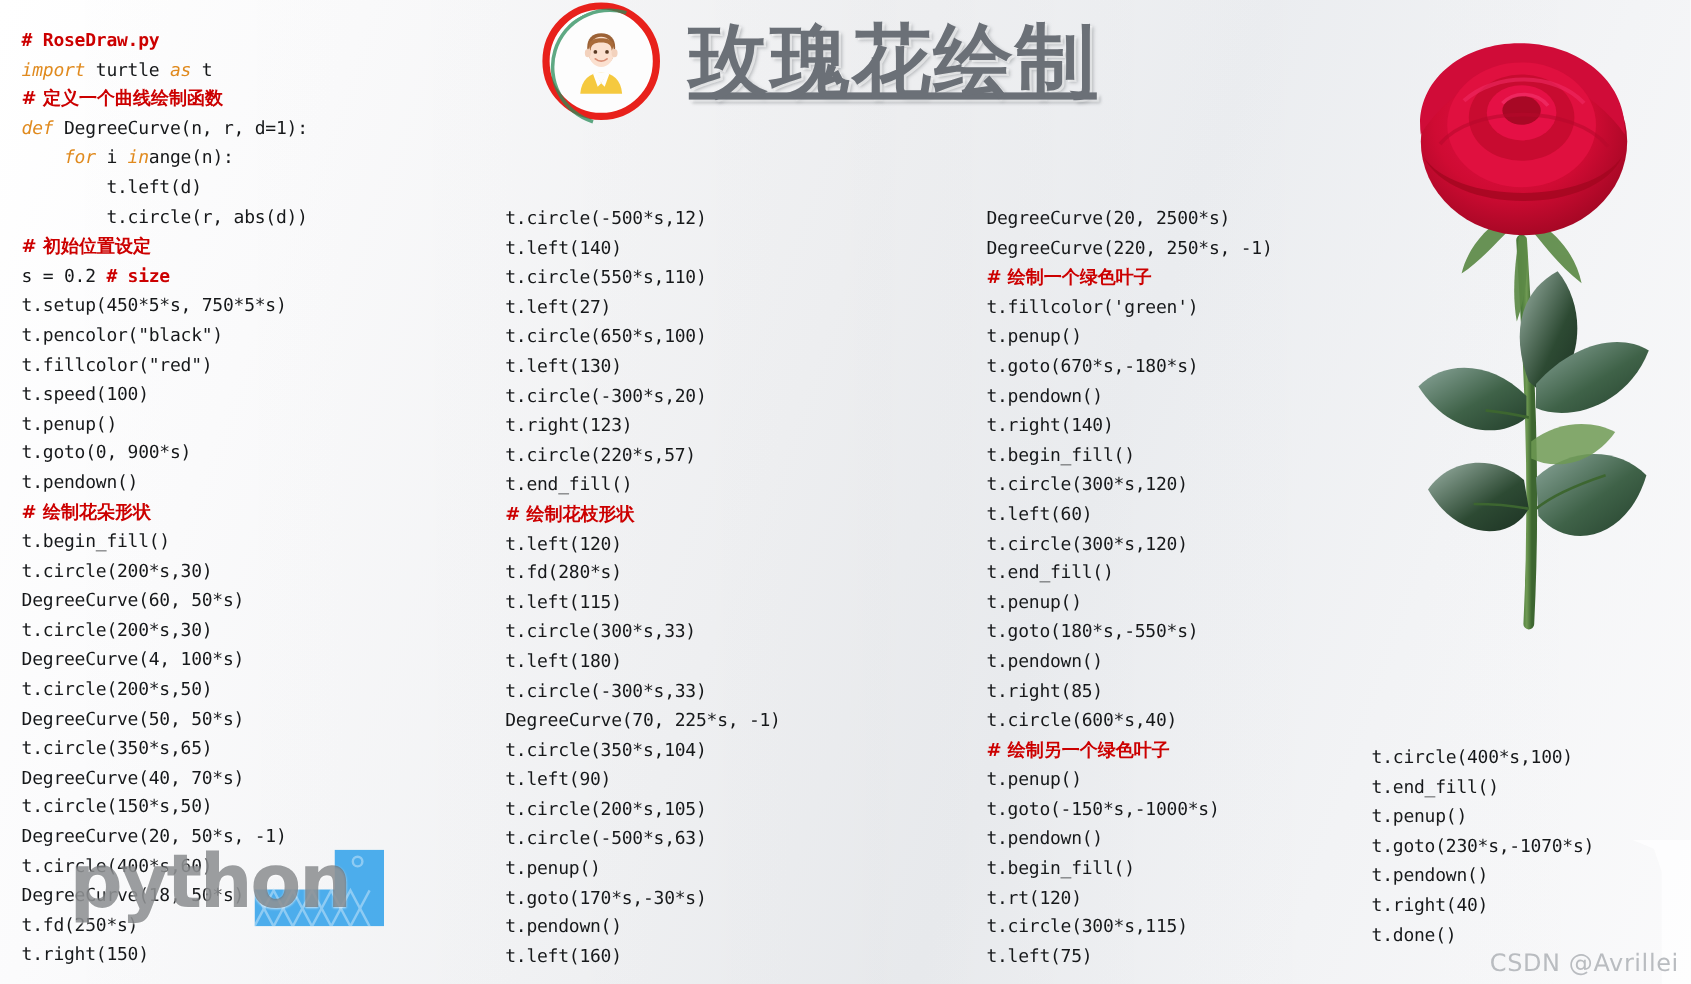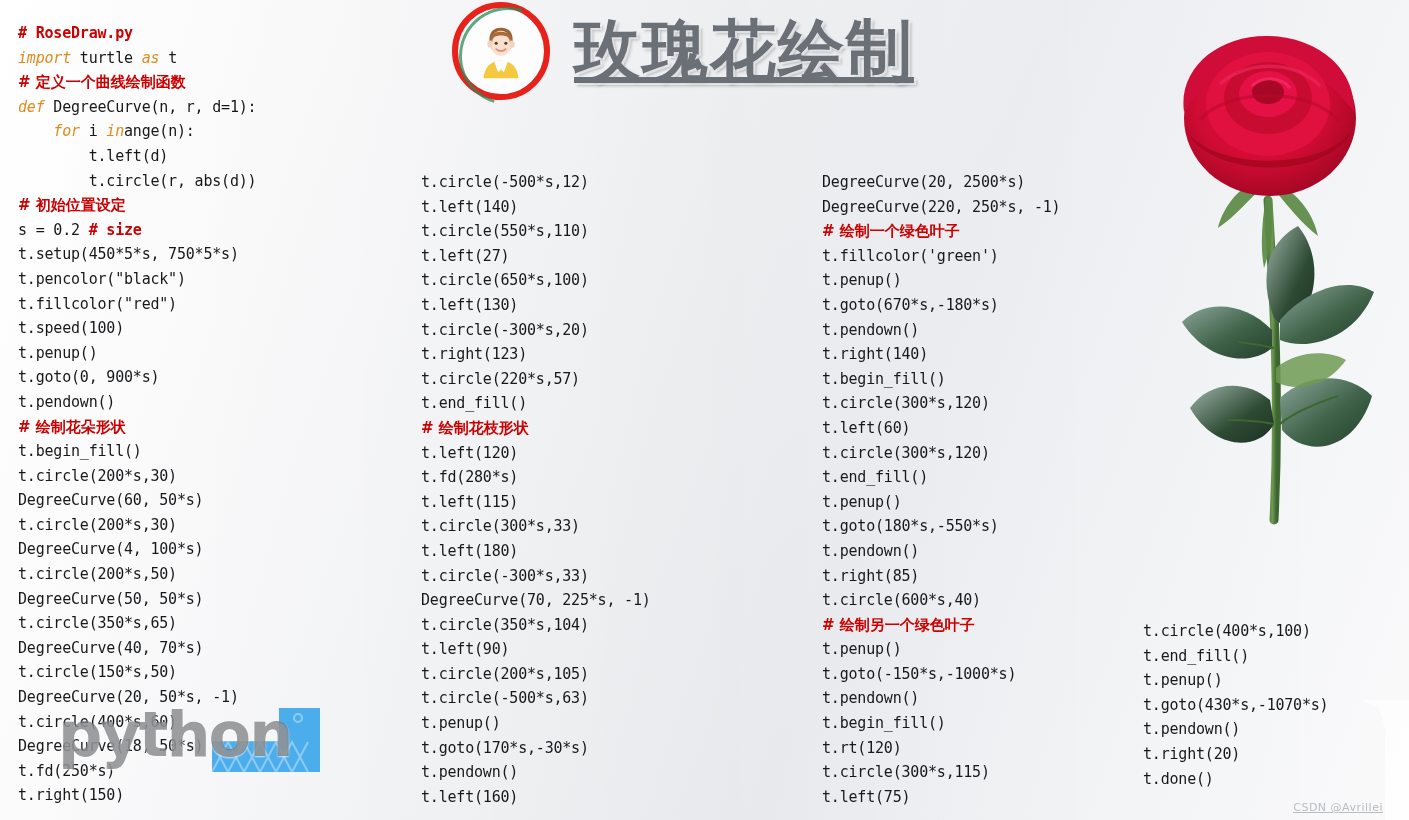--- a/index.html
+++ b/index.html
@@ -81,23 +81,23 @@
     position:absolute;right:0;top:8px;width:108px;height:64px;
     background:#3da6ea;opacity:.92;
     clip-path:polygon(0 52%,62% 52%,62% 0,100% 0,100% 100%,0 100%);
   }
   .py-wm .pybox-grid{
     position:absolute;right:0;top:8px;width:108px;height:64px;opacity:.5;
   }
 
   
   .csdn{
-    position:absolute;right:26px;bottom:6px;z-index:8;
+    position:absolute;right:10px;bottom:6px;z-index:8;
     font-family:"DejaVu Sans","Liberation Sans",sans-serif;
-    font-size:11px;color:#b9bcc0;letter-spacing:.5px;text-decoration:underline;
+    font-size:20px;color:#b9bcc0;letter-spacing:.5px;
   }
   .corner-shape{
     position:absolute;right:0;bottom:0;width:110px;height:120px;z-index:7;
     background:#fefefe;opacity:.85;
     clip-path:polygon(56% 0,72% 6%,78% 22%,78% 100%,100% 100%,100% 0);
     border-radius:22px 0 0 0;
   }
 </style>
 </head>
 <body>
@@ -180,21 +180,21 @@
         <path d="M27 42l5 9-3 3-4-11z" fill="#fefefe"></path>
         <path d="M37 42l-5 9 3 3 4-11z" fill="#fefefe"></path>
       </svg>
     </div>
     <div class="slide-title">玫瑰花绘制</div>
   </div>
 
   <pre class="code-col" id="col1"><span class="ln"><span class="cmt"># RoseDraw.py</span></span><span class="ln"><span class="kw">import</span> turtle <span class="kw">as</span> t</span><span class="ln"><span class="cmt cn"># 定义一个曲线绘制函数</span></span><span class="ln"><span class="kw">def</span> DegreeCurve(n, r, d=1):</span><span class="ln">    <span class="kw">for</span> i <span class="kw">in</span>ange(n):</span><span class="ln">        t.left(d)</span><span class="ln">        t.circle(r, abs(d))</span><span class="ln"><span class="cmt cn"># 初始位置设定</span></span><span class="ln">s = 0.2 <span class="cmt"># size</span></span><span class="ln">t.setup(450*5*s, 750*5*s)</span><span class="ln">t.pencolor("black")</span><span class="ln">t.fillcolor("red")</span><span class="ln">t.speed(100)</span><span class="ln">t.penup()</span><span class="ln">t.goto(0, 900*s)</span><span class="ln">t.pendown()</span><span class="ln"><span class="cmt cn"># 绘制花朵形状</span></span><span class="ln">t.begin_fill()</span><span class="ln">t.circle(200*s,30)</span><span class="ln">DegreeCurve(60, 50*s)</span><span class="ln">t.circle(200*s,30)</span><span class="ln">DegreeCurve(4, 100*s)</span><span class="ln">t.circle(200*s,50)</span><span class="ln">DegreeCurve(50, 50*s)</span><span class="ln">t.circle(350*s,65)</span><span class="ln">DegreeCurve(40, 70*s)</span><span class="ln">t.circle(150*s,50)</span><span class="ln">DegreeCurve(20, 50*s, -1)</span><span class="ln">t.circle(400*s,60)</span><span class="ln">DegreeCurve(18, 50*s)</span><span class="ln">t.fd(250*s)</span><span class="ln">t.right(150)</span></pre>
   <pre class="code-col" id="col2"><span class="ln">t.circle(-500*s,12)</span><span class="ln">t.left(140)</span><span class="ln">t.circle(550*s,110)</span><span class="ln">t.left(27)</span><span class="ln">t.circle(650*s,100)</span><span class="ln">t.left(130)</span><span class="ln">t.circle(-300*s,20)</span><span class="ln">t.right(123)</span><span class="ln">t.circle(220*s,57)</span><span class="ln">t.end_fill()</span><span class="ln"><span class="cmt cn"># 绘制花枝形状</span></span><span class="ln">t.left(120)</span><span class="ln">t.fd(280*s)</span><span class="ln">t.left(115)</span><span class="ln">t.circle(300*s,33)</span><span class="ln">t.left(180)</span><span class="ln">t.circle(-300*s,33)</span><span class="ln">DegreeCurve(70, 225*s, -1)</span><span class="ln">t.circle(350*s,104)</span><span class="ln">t.left(90)</span><span class="ln">t.circle(200*s,105)</span><span class="ln">t.circle(-500*s,63)</span><span class="ln">t.penup()</span><span class="ln">t.goto(170*s,-30*s)</span><span class="ln">t.pendown()</span><span class="ln">t.left(160)</span></pre>
   <pre class="code-col" id="col3"><span class="ln">DegreeCurve(20, 2500*s)</span><span class="ln">DegreeCurve(220, 250*s, -1)</span><span class="ln"><span class="cmt cn"># 绘制一个绿色叶子</span></span><span class="ln">t.fillcolor('green')</span><span class="ln">t.penup()</span><span class="ln">t.goto(670*s,-180*s)</span><span class="ln">t.pendown()</span><span class="ln">t.right(140)</span><span class="ln">t.begin_fill()</span><span class="ln">t.circle(300*s,120)</span><span class="ln">t.left(60)</span><span class="ln">t.circle(300*s,120)</span><span class="ln">t.end_fill()</span><span class="ln">t.penup()</span><span class="ln">t.goto(180*s,-550*s)</span><span class="ln">t.pendown()</span><span class="ln">t.right(85)</span><span class="ln">t.circle(600*s,40)</span><span class="ln"><span class="cmt cn"># 绘制另一个绿色叶子</span></span><span class="ln">t.penup()</span><span class="ln">t.goto(-150*s,-1000*s)</span><span class="ln">t.pendown()</span><span class="ln">t.begin_fill()</span><span class="ln">t.rt(120)</span><span class="ln">t.circle(300*s,115)</span><span class="ln">t.left(75)</span></pre>
-  <pre class="code-col" id="col4"><span class="ln">t.circle(400*s,100)</span><span class="ln">t.end_fill()</span><span class="ln">t.penup()</span><span class="ln">t.goto(430*s,-1070*s)</span><span class="ln">t.pendown()</span><span class="ln">t.right(20)</span><span class="ln">t.done()</span></pre>
+  <pre class="code-col" id="col4"><span class="ln">t.circle(400*s,100)</span><span class="ln">t.end_fill()</span><span class="ln">t.penup()</span><span class="ln">t.goto(230*s,-1070*s)</span><span class="ln">t.pendown()</span><span class="ln">t.right(40)</span><span class="ln">t.done()</span></pre>
 
   <div class="py-wm">
     <div class="pybox"></div>
     <svg class="pybox-grid" viewBox="0 0 108 64" preserveAspectRatio="none" xmlns="http://www.w3.org/2000/svg">
       <g stroke="#cfe9fb" stroke-width="2" fill="none">
         <path d="M0 64 L16 34 L32 64 L48 34 L64 64 L80 34 L96 64"></path>
         <path d="M0 34 L16 64 L32 34 L48 64 L64 34 L80 64 L96 34"></path>
         <circle cx="86" cy="10" r="4"></circle>
       </g>
     </svg>

